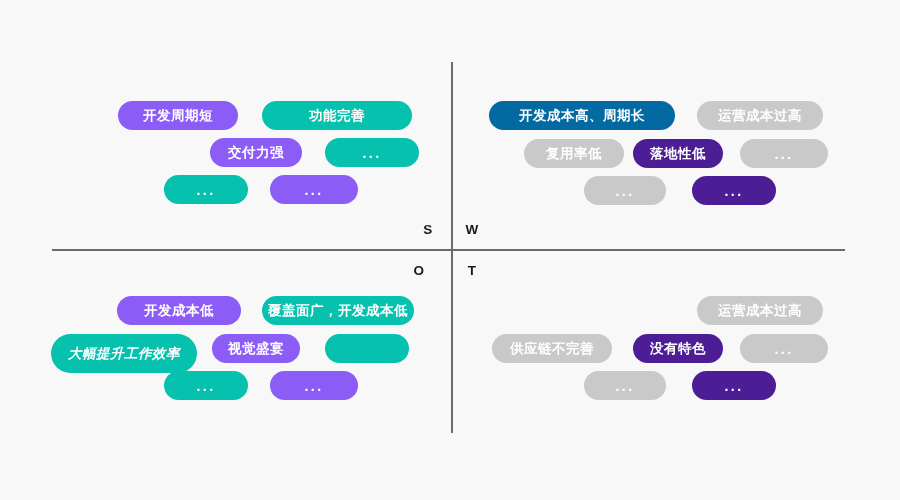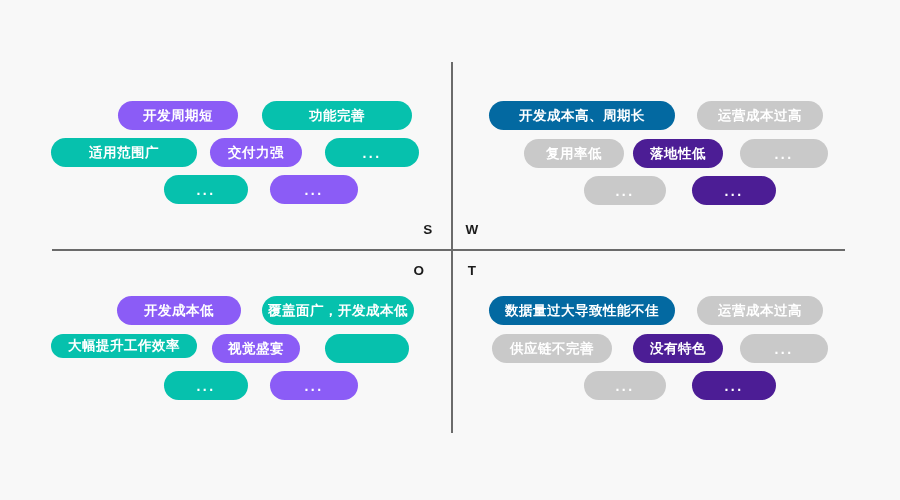--- a/index.html
+++ b/index.html
@@ -102,49 +102,47 @@
   <div class="axis-line" id="axis-vertical"></div>
 
   <div class="axis-letter" id="letter-s">S</div>
   <div class="axis-letter" id="letter-w">W</div>
   <div class="axis-letter" id="letter-o">O</div>
   <div class="axis-letter" id="letter-t">T</div>
 
   <div class="quadrant">
     <div class="pill c-blue" style="left:118px; top:101px; width:120px; height:29px;">开发周期短</div>
     <div class="pill c-teal" style="left:262px; top:101px; width:150px; height:29px;">功能完善</div>
-    <div class="pill c-teal" style="left:51px; top:138px; width:146px; height:29px;">适用范围广</div>
     <div class="pill c-blue" style="left:210px; top:138px; width:92px; height:29px;">交付力强</div>
     <div class="pill dots c-teal" style="left:325px; top:138px; width:94px; height:29px;">...</div>
     <div class="pill dots c-teal" style="left:164px; top:175px; width:84px; height:29px;">...</div>
     <div class="pill dots c-blue" style="left:270px; top:175px; width:88px; height:29px;">...</div>
   </div>
 
   <div class="quadrant">
     <div class="pill c-gray-dark" style="left:489px; top:101px; width:186px; height:29px;">开发成本高、周期长</div>
     <div class="pill c-gray-lite" style="left:697px; top:101px; width:126px; height:29px;">运营成本过高</div>
     <div class="pill c-gray-lite" style="left:524px; top:139px; width:100px; height:29px;">复用率低</div>
     <div class="pill c-gray-mid" style="left:633px; top:139px; width:90px; height:29px;">落地性低</div>
     <div class="pill dots c-gray-lite" style="left:740px; top:139px; width:88px; height:29px;">...</div>
     <div class="pill dots c-gray-lite" style="left:584px; top:176px; width:82px; height:29px;">...</div>
     <div class="pill dots c-gray-mid" style="left:692px; top:176px; width:84px; height:29px;">...</div>
   </div>
 
   <div class="quadrant">
     <div class="pill c-blue" style="left:117px; top:296px; width:124px; height:29px;">开发成本低</div>
     <div class="pill c-teal" style="left:262px; top:296px; width:152px; height:29px;">覆盖面广，开发成本低</div>
-    <div class="pill c-teal" style="left:51px; top:334px; width:146px; height:24px;">大幅提升工作效率</div>
+    <div class="pill c-teal" style="left:51px; top:334px; width:146px; height:39px;font-style:italic;">大幅提升工作效率</div>
     <div class="pill c-blue" style="left:212px; top:334px; width:88px; height:29px;">视觉盛宴</div>
     <div class="pill c-teal" style="left:325px; top:334px; width:84px; height:29px;"></div>
     <div class="pill dots c-teal" style="left:164px; top:371px; width:84px; height:29px;">...</div>
     <div class="pill dots c-blue" style="left:270px; top:371px; width:88px; height:29px;">...</div>
   </div>
 
   <div class="quadrant">
-    <div class="pill c-gray-dark" style="left:489px; top:296px; width:186px; height:29px;">数据量过大导致性能不佳</div>
     <div class="pill c-gray-lite" style="left:697px; top:296px; width:126px; height:29px;">运营成本过高</div>
     <div class="pill c-gray-lite" style="left:492px; top:334px; width:120px; height:29px;">供应链不完善</div>
     <div class="pill c-gray-mid" style="left:633px; top:334px; width:90px; height:29px;">没有特色</div>
     <div class="pill dots c-gray-lite" style="left:740px; top:334px; width:88px; height:29px;">...</div>
     <div class="pill dots c-gray-lite" style="left:584px; top:371px; width:82px; height:29px;">...</div>
     <div class="pill dots c-gray-mid" style="left:692px; top:371px; width:84px; height:29px;">...</div>
   </div>
 
 </div>
 

